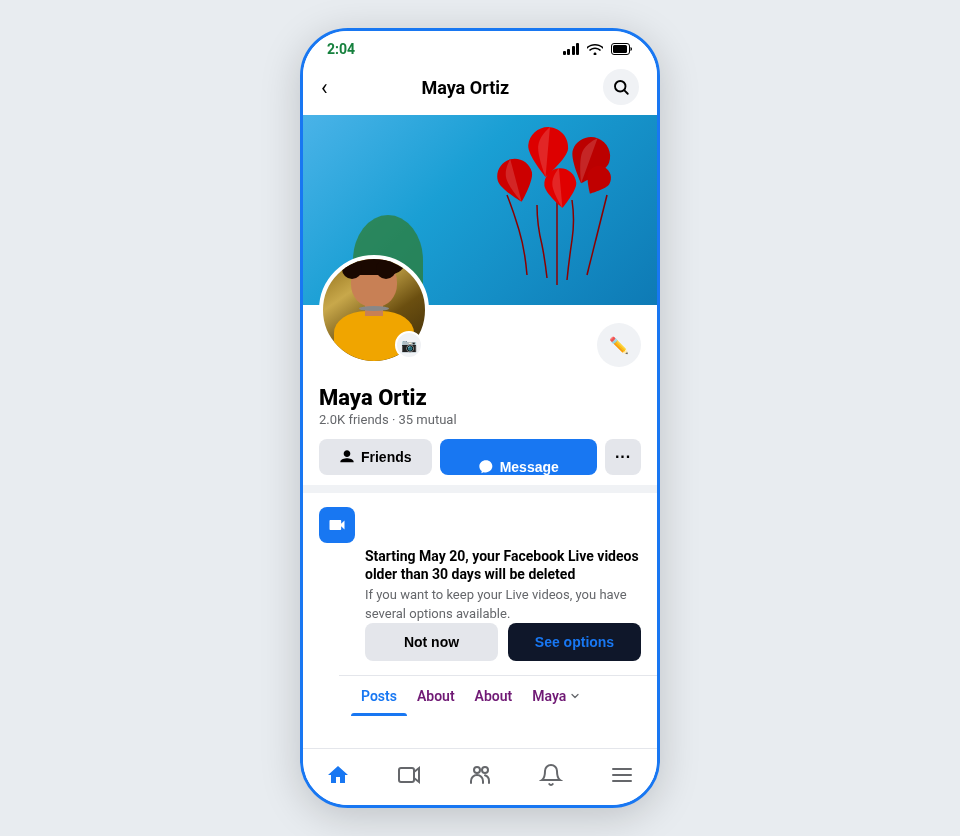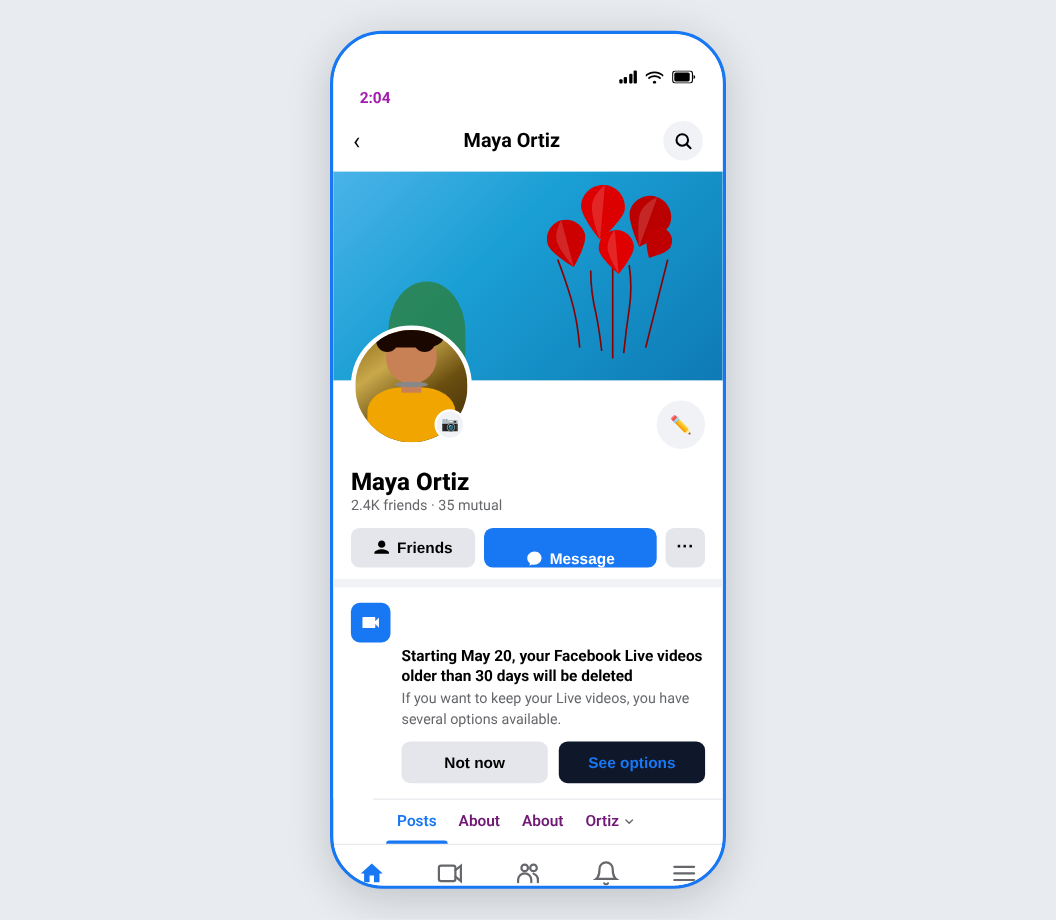--- a/index.html
+++ b/index.html
@@ -30,21 +30,21 @@
     .status-bar {
       background: #fff;
       display: flex;
       justify-content: space-between;
       align-items: center;
       padding: 10px 24px 6px 24px;
       font-size: 13px;
       font-weight: 600;
       flex-shrink: 0;
     }
-    .status-bar .time { font-size: 14px; font-weight: 700; color: #a21caf; margin-top: 41px; }
+    .status-bar .time { font-size: 14px; font-weight: 700; color: #15803d; }
     .status-icons { display: flex; align-items: center; gap: 4px; }
     .signal-bars { display: flex; align-items: flex-end; gap: 1.5px; }
     .signal-bars span {
       background: #000;
       border-radius: 1px;
       width: 3px;
     }
 
     
     .top-nav {
@@ -219,21 +219,20 @@
     }
     .banner-subtitle {
       font-size: 13px;
       color: #65676b;
       margin-top: 3px;
       line-height: 1.4;
     }
     .banner-actions {
       display: flex;
       gap: 10px;
-      margin-top: 10px;
     }
     .btn-not-now {
       flex: 1;
       height: 38px;
       background: #e4e6eb;
       border: none;
       border-radius: 8px;
       font-size: 14px;
       font-weight: 600;
       color: #000;
@@ -412,21 +411,21 @@
         <div class="camera-badge">📷</div>
       </div>
 
       <div style="position:relative;display:flex;gap:8px;align-items:center;margin-bottom:8px;">
         <div style="width:44px;height:44px;background:#f0f2f5;border-radius:50%;display:flex;align-items:center;justify-content:center;font-size:16px;">✏️</div>
       </div>
     </div>
 
     <div class="profile-name">Maya Ortiz</div>
     <div class="friends-info">
-      <span>2.4K</span>
+      <span>2.0K</span>
       <span>friends</span>
       <span> · </span>
       <span>35</span>
       <span>mutual</span>
     </div>
 
     <div class="action-buttons">
       <button class="btn-friends">
         <svg width="16" height="16" viewBox="0 0 24 24" fill="currentColor">
           <path d="M12 12c2.7 0 5-2.3 5-5s-2.3-5-5-5-5 2.3-5 5 2.3 5 5 5zm0 2c-3.3 0-10 1.7-10 5v1h20v-1c0-3.3-6.7-5-10-5z"></path>
@@ -469,21 +468,21 @@
     <div class="tab-item active">
       <span>Posts</span>
     </div>
     <div class="tab-item">
       <span>About</span>
     </div>
     <div class="tab-item">
       <span>About</span>
     </div>
     <div class="tab-item tab-more">
-      <span>Ortiz</span>
+      <span>Maya</span>
       <svg width="12" height="12" viewBox="0 0 24 24" fill="none" stroke="#65676b" stroke-width="2.5" stroke-linecap="round" stroke-linejoin="round">
         <polyline points="6 9 12 15 18 9"></polyline>
       </svg>
     </div>
   </div>
 
   <div class="bottom-nav">
 
     <div class="bottom-nav-item active">
       <svg width="24" height="24" viewBox="0 0 24 24" fill="#1877f2">

